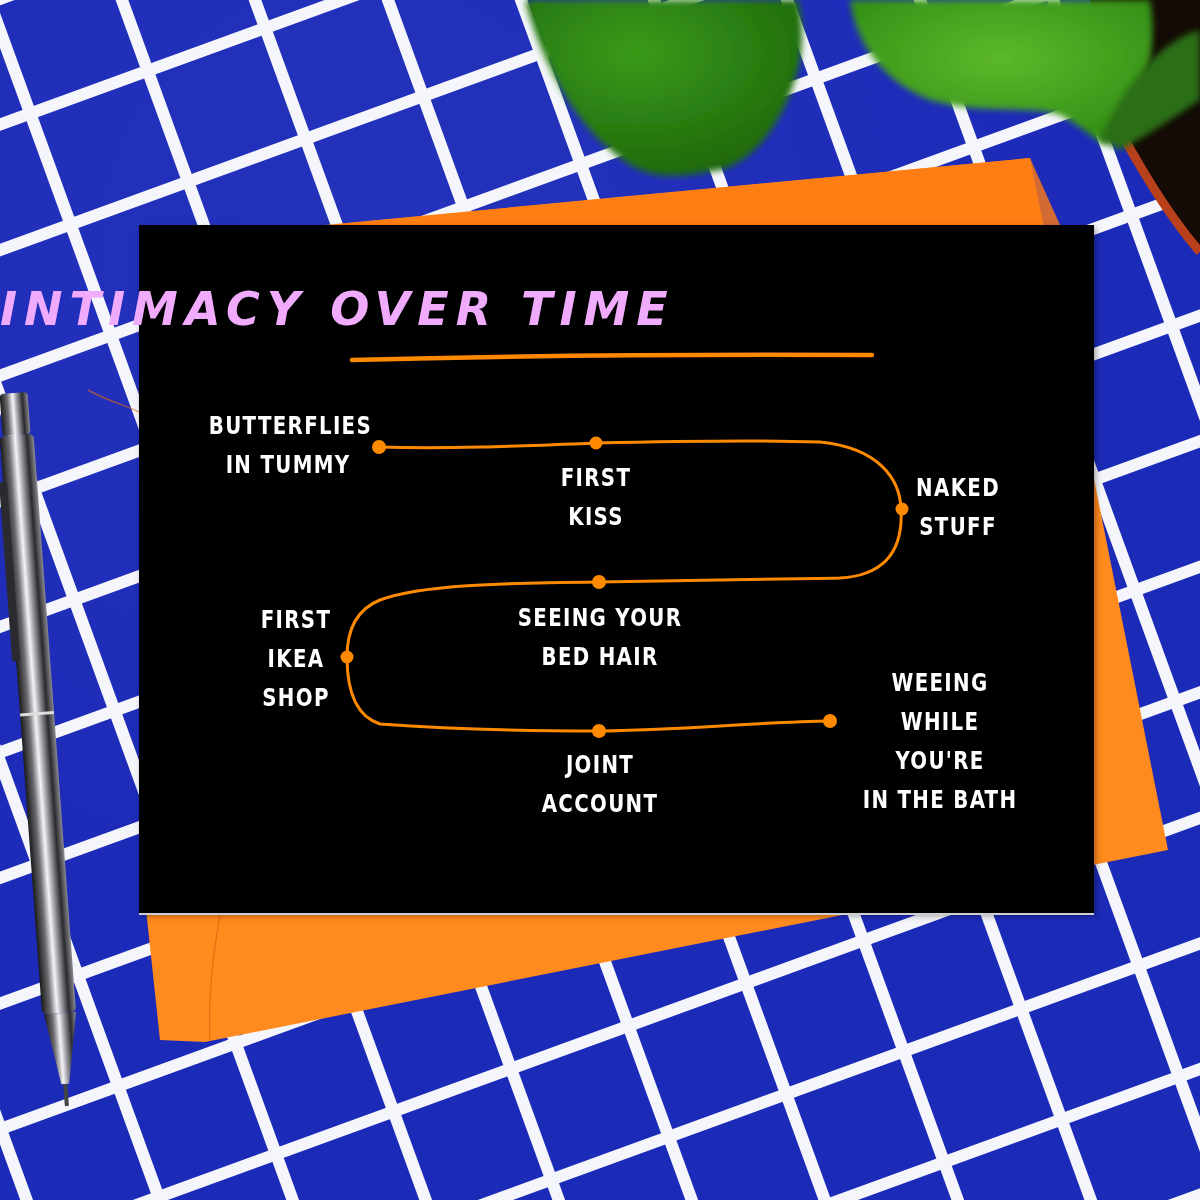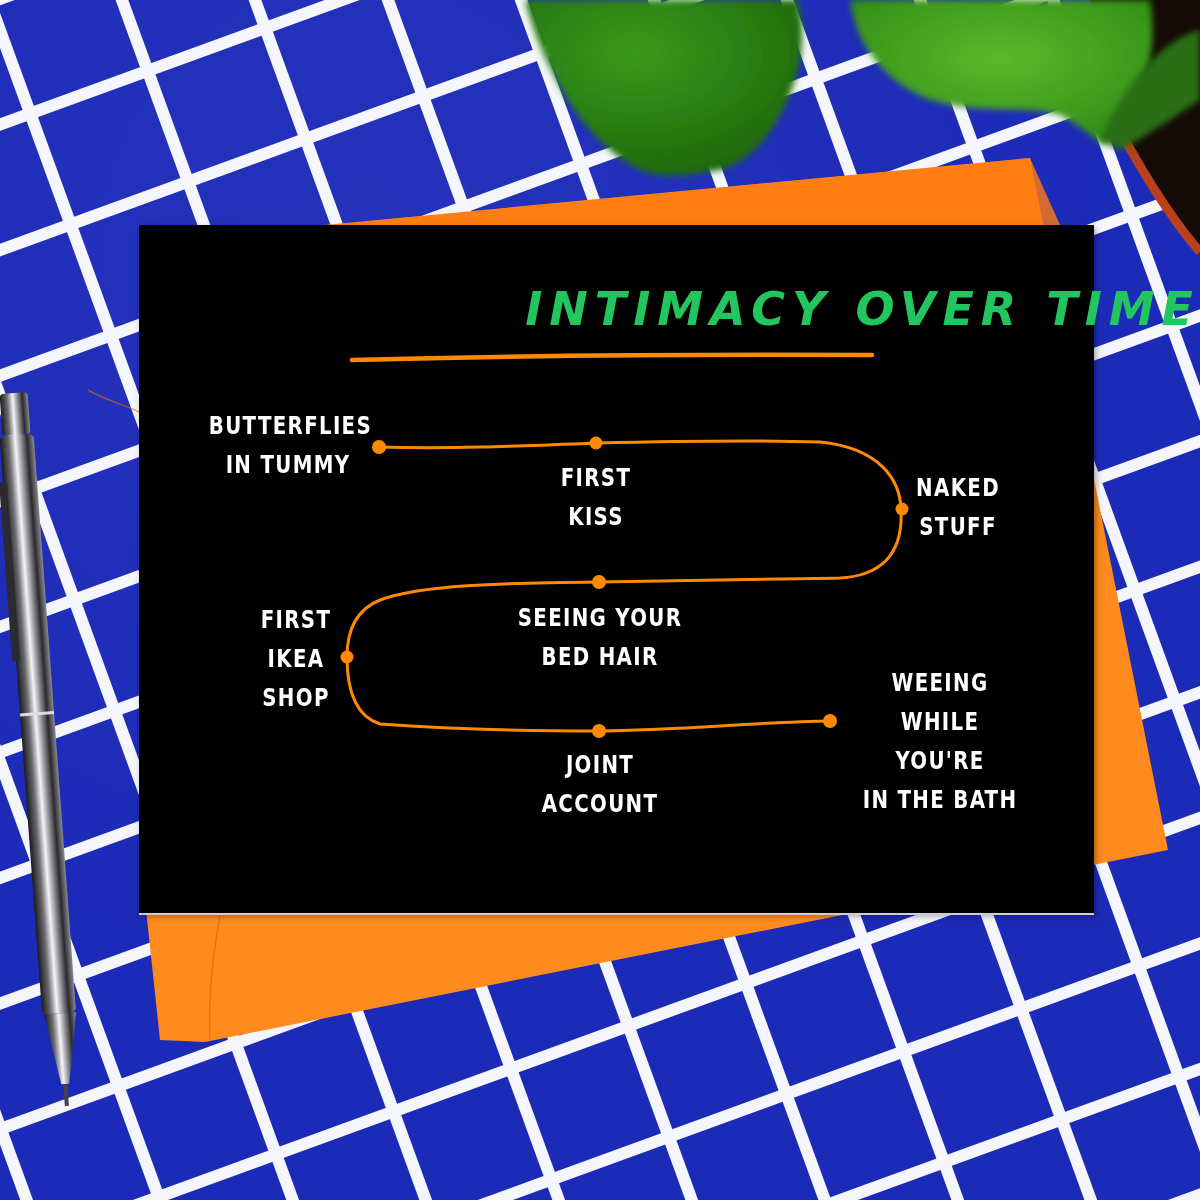--- a/index.html
+++ b/index.html
@@ -10,21 +10,21 @@
     background-image:
       linear-gradient(90deg, #f4f6fb 0 12px, transparent 12px),
       linear-gradient(0deg, #f4f6fb 0 12px, transparent 12px);
     background-size: 125px 118px;
   }
   .tiles-tex { position: absolute; inset: 0; background: radial-gradient(circle at 30% 20%, rgba(255,255,255,0.04), transparent 60%); pointer-events: none; }
   .envelope { position: absolute; inset: 0; }
   .pen { position: absolute; }
   .plant { position: absolute; inset: 0; pointer-events: none; }
   .card { position: absolute; left: 139px; top: 225px; width: 955px; height: 688px; background: #000; box-shadow: 0 2px 0 #cfcfcf, 2px 3px 6px rgba(0,0,0,0.35); }
-  .card-title { position: absolute; left: 0; width: 100%; top: 282px; text-align: right; color: #22c55e; font-family: "DejaVu Sans", sans-serif; font-style: italic; font-weight: bold; font-size: 46px; letter-spacing: 7px; }
+  .card-title { position: absolute; left: 0; width: 100%; top: 282px; text-align: left; color: #f0abfc; font-family: "DejaVu Sans", sans-serif; font-style: italic; font-weight: bold; font-size: 46px; letter-spacing: 7px; }
   .chart-svg { position: absolute; left: 0; top: 0; }
   .label { position: absolute; color: #fff; font-family: "DejaVu Sans Condensed", "DejaVu Sans", sans-serif; font-weight: bold; font-size: 25px; line-height: 39px; letter-spacing: 1.5px; text-align: center; white-space: pre-line; transform: scaleX(0.88); }
 </style>
 </head>
 <body>
 
 <div class="scene">
 
   <div class="tiles"></div>
   <div class="tiles-tex"></div>

